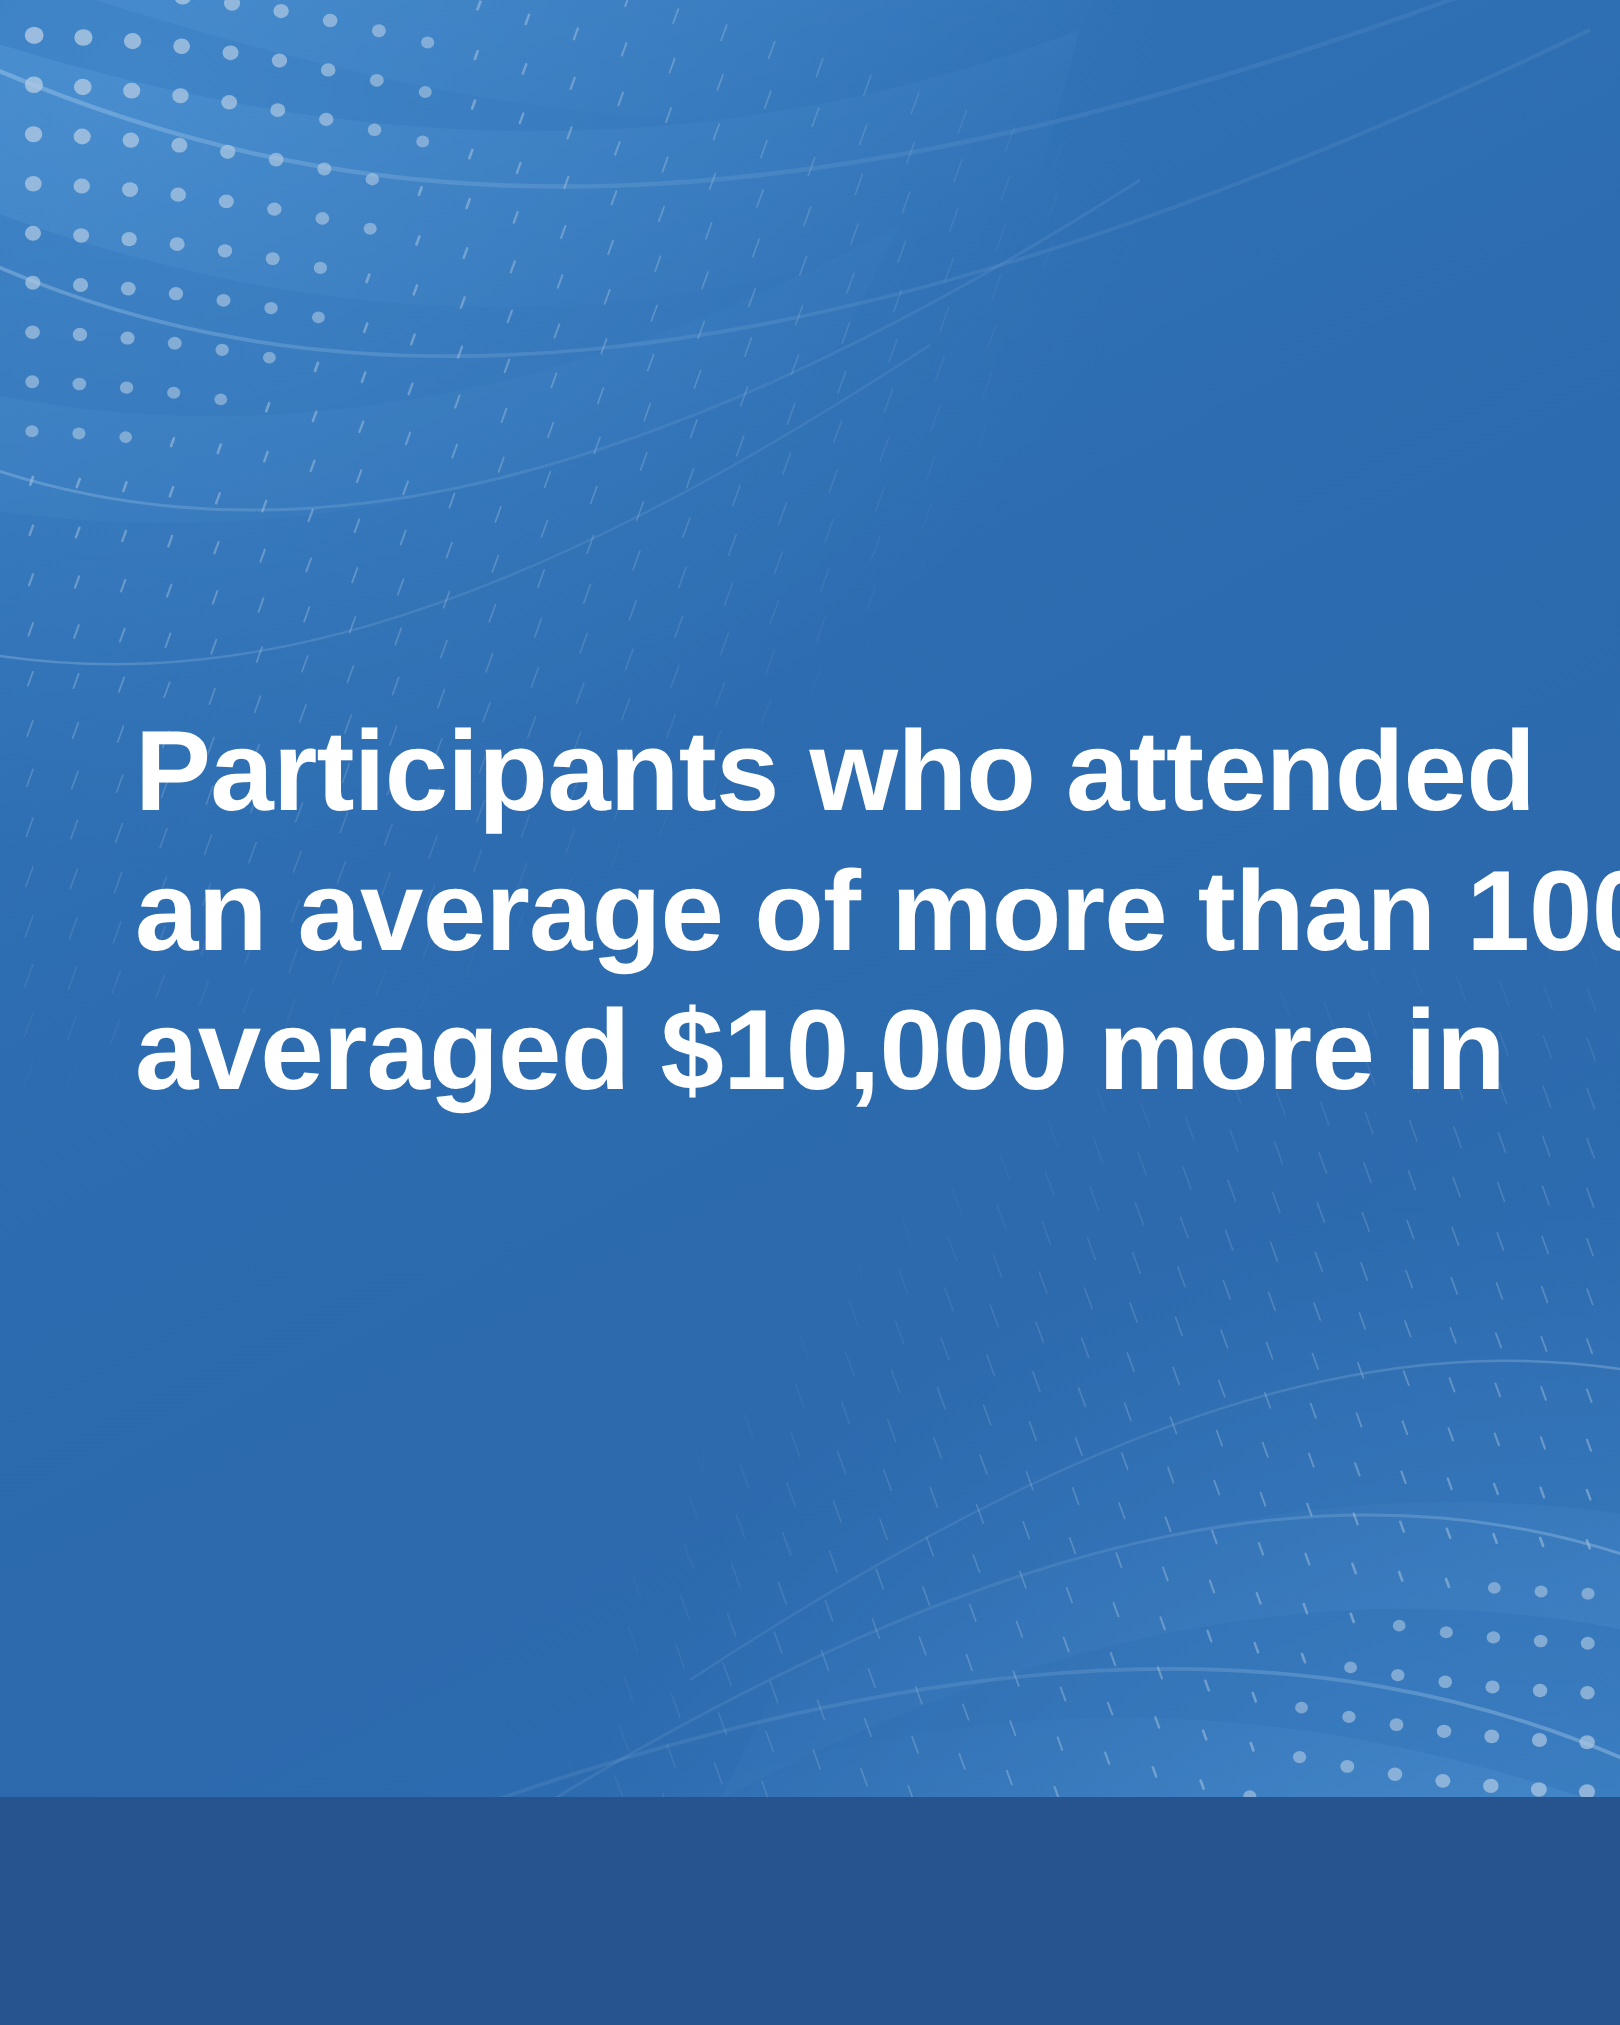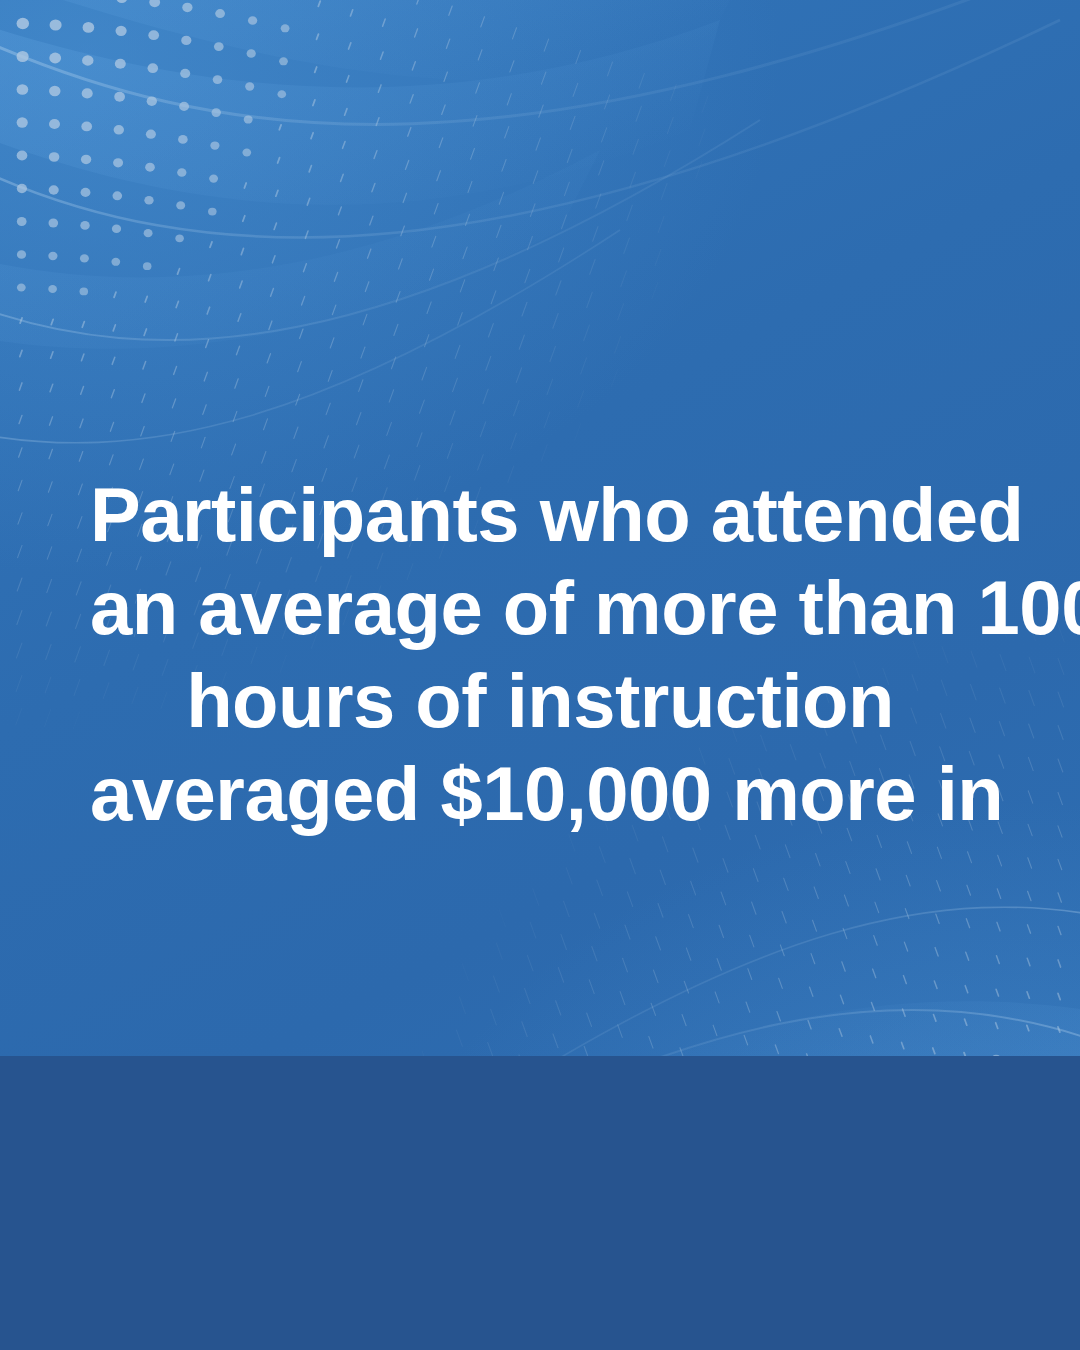--- a/index.html
+++ b/index.html
@@ -8,21 +8,21 @@
     padding: 0;
     background: #27548f;
   }
   body {
     font-family: "Liberation Sans", sans-serif;
   }
 
   #stage {
     position: relative;
     width: 1080px;
-    height: 1056px;
+    height: 1198px;
     overflow: hidden;
     background: #2d6cb0;
   }
 
   
   .bg-layer {
     position: absolute;
     inset: 0;
     width: 1080px;
     height: 1350px;
@@ -973,18 +973,17 @@
         <rect x="-0.55" y="-9.40" width="1.10" height="18.81" rx="0.55" fill="#aec8e2" opacity="0.044" transform="translate(1061.2,633.5) rotate(-20)"></rect>
         <rect x="-0.55" y="-9.45" width="1.10" height="18.90" rx="0.55" fill="#aec8e2" opacity="0.040" transform="translate(1032.4,632.0) rotate(-20)"></rect>
         <rect x="-0.55" y="-9.53" width="1.10" height="19.05" rx="0.55" fill="#aec8e2" opacity="0.033" transform="translate(1003.6,629.6) rotate(-20)"></rect>
       </g>
   </svg>
 
   <div class="content">
     <h1 class="headline">
       <span class="ln">Participants who attended</span>
       <span class="ln">an average of more than 100</span>
-      <span class="ln">hours of instruction</span>
       <span class="ln">averaged $10,000 more in</span>
     </h1>
   </div>
 
 </div>
 
 </body></html>

